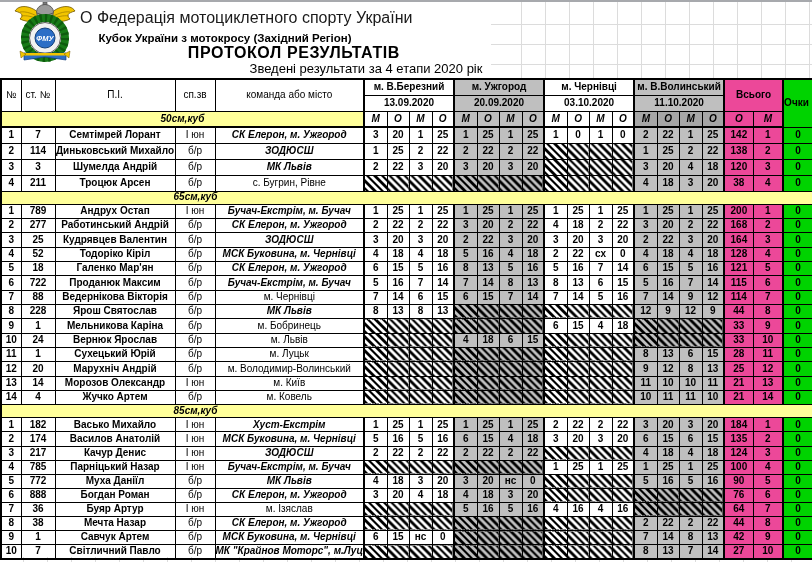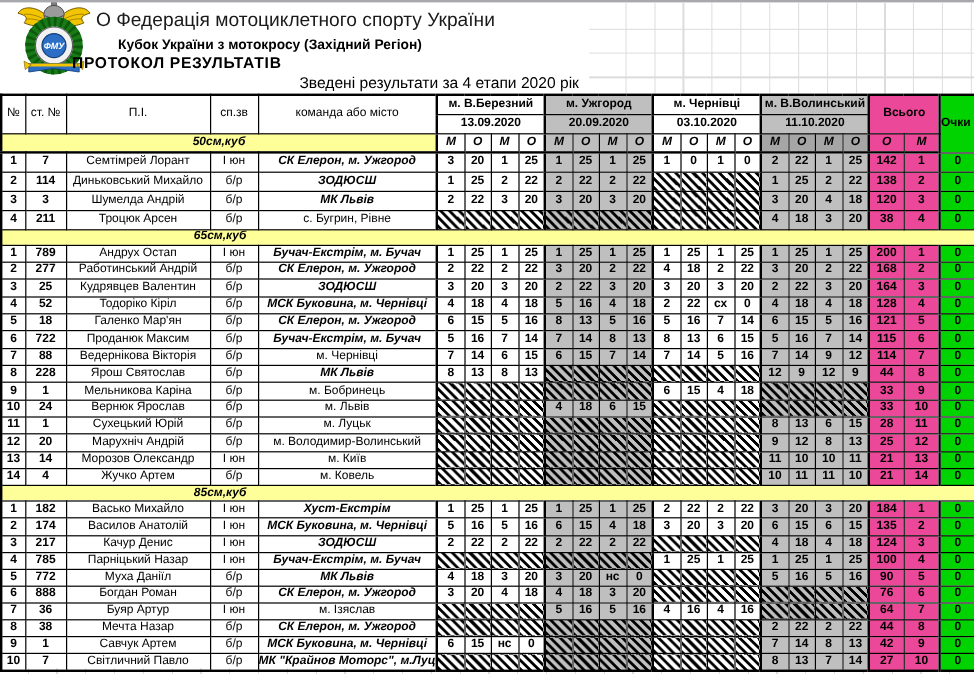--- a/index.html
+++ b/index.html
@@ -11,43 +11,43 @@
       repeating-linear-gradient(to right, transparent 0 23px, #dcdcdc 23px 24px),
       repeating-linear-gradient(to bottom, transparent 0 19px, #dcdcdc 19px 20px);
     background-position:7px 0, 0 3px;}
   .gridB{position:absolute;left:0;top:557px;width:812px;height:5px;
     background:repeating-linear-gradient(to right, transparent 0 23px, #dcdcdc 23px 24px);}
   .logo{position:absolute;left:12px;top:2px;width:66px;height:64px;}
   .t1{position:absolute;left:80px;top:5px;width:410px;height:25px;overflow:hidden;
       white-space:nowrap;font-size:16px;line-height:25px;color:#1a1a1a;}
   .t2{position:absolute;left:59px;top:31px;width:332px;text-align:center;
       font-size:11.5px;font-weight:bold;line-height:14px;}
-  .t3{position:absolute;left:60px;top:46px;width:340px;text-align:left;
-      font-size:13px;font-weight:bold;letter-spacing:.6px;line-height:14px;}
+  .t3{position:absolute;left:60px;top:46px;width:340px;text-align:right;
+      font-size:16px;font-weight:bold;letter-spacing:.6px;line-height:14px;}
   .t4{position:absolute;left:166px;top:61px;width:400px;text-align:center;
       font-size:13px;line-height:16px;}
   table.res{position:absolute;left:0;top:78px;width:812px;border-collapse:collapse;
       table-layout:fixed;border:2px solid #000;}
   .res td,.res th{border:1px solid #000;padding:0;overflow:hidden;white-space:nowrap;
       text-align:center;vertical-align:middle;font-size:10px;line-height:1.05;}
   tr.hr{height:16px;} tr.bandr{height:13px;}
   tr.r0{height:16px;} tr.r1{height:14.35px;} tr.r2{height:14.1px;}
   .lh{font-weight:normal;}
   .stgc,.stgd{font-weight:bold;}
   .mo{font-weight:bold;font-size:11px;}
   .num,.v{font-weight:bold;}
-  .nm{font-weight:normal;text-align:left;padding-left:3px;margin-left:38px;}
+  .nm{font-weight:bold;text-align:left;padding-left:3px;margin-left:38px;}
   .cl{font-weight:normal;margin-top:27px;}
   .tm{font-weight:bold;font-style:italic;}
   .tmp{font-weight:normal;text-align:left;padding-left:3px;}
   .sh{background:#bfbfbf;} .sh4{background:#a6a6a6;}
   .pink{background:#ec4899;} .green{background:#00d300;}
   .band{background:#ffff9a;font-weight:bold;font-style:italic;font-size:11px;
         border-top:2px solid #000;border-bottom:2px solid #000;}
-  .bandtxt{width:363px;text-align:center;}
+  .bandtxt{width:363px;text-align:center;padding-left:12px;}
   .bfull{text-align:left;}
   .pts{white-space:pre-line;font-weight:bold;line-height:14px;}
   .gl{border-left:2px solid #000 !important;}
   .h3 td{border-bottom:2px solid #000;font-style:italic;}
   .hx{background-image:repeating-linear-gradient(45deg,#000 0,#000 2.4px,transparent 2.4px,transparent 5.4px);}
 </style>
 </head>
 <body>
 
 <div class="page">

